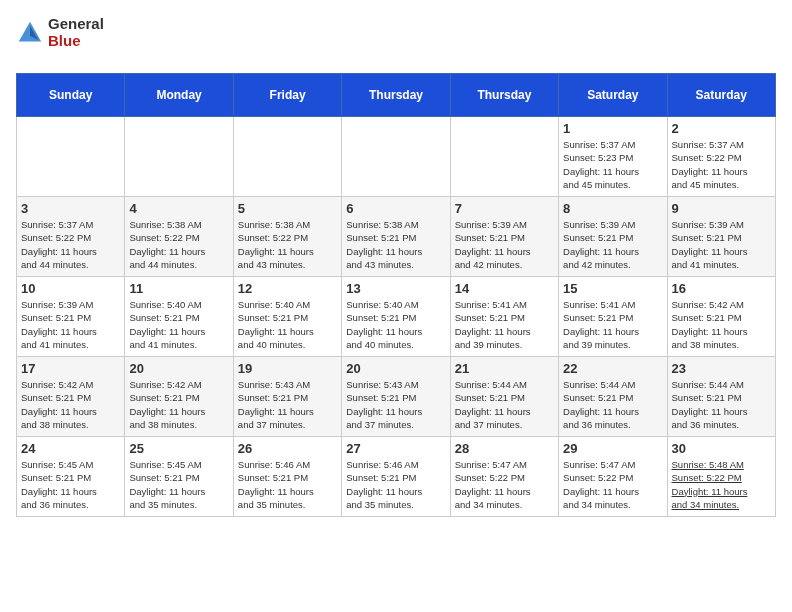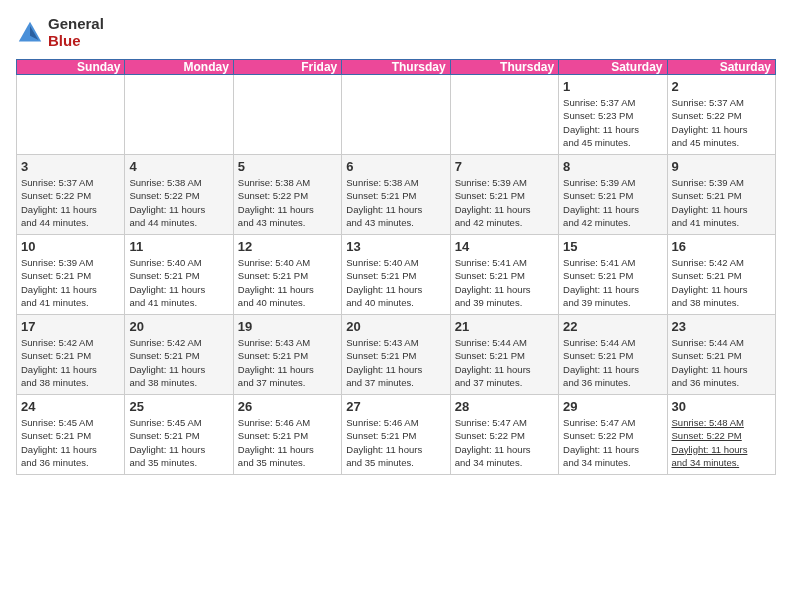--- a/index.html
+++ b/index.html
@@ -7,21 +7,21 @@
       font-family: Arial, sans-serif;
       background: #fff;
       width: 792px;
       min-height: 612px;
       padding: 16px;
     }
     .header-area {
       display: flex;
       justify-content: space-between;
       align-items: flex-start;
-      margin-bottom: 10px;
+      margin-bottom: 24px;
     }
     .logo {
       display: flex;
       align-items: center;
       gap: 4px;
     }
     .logo-text {
       display: flex;
       flex-direction: column;
       line-height: 1.1;
@@ -51,26 +51,26 @@
     .location-title {
       font-size: 15px;
       color: #555;
     }
     .calendar-table {
       width: 100%;
       border-collapse: collapse;
       table-layout: fixed;
     }
     .calendar-table th {
-      background: #ec4899;
+      background: #1d4ed8;
       color: #fff;
       font-size: 12px;
       font-weight: bold;
-      padding: 0 4px;
-      text-align: right;
+      padding: 14px 4px;
+      text-align: center;
       border: 1px solid #3a6aaa;
     }
     .calendar-table td {
       border: 1px solid #ccc;
       vertical-align: top;
       padding: 4px 4px 4px 4px;
       font-size: 10px;
       color: #333;
       height: 80px;
       background: #fff;

